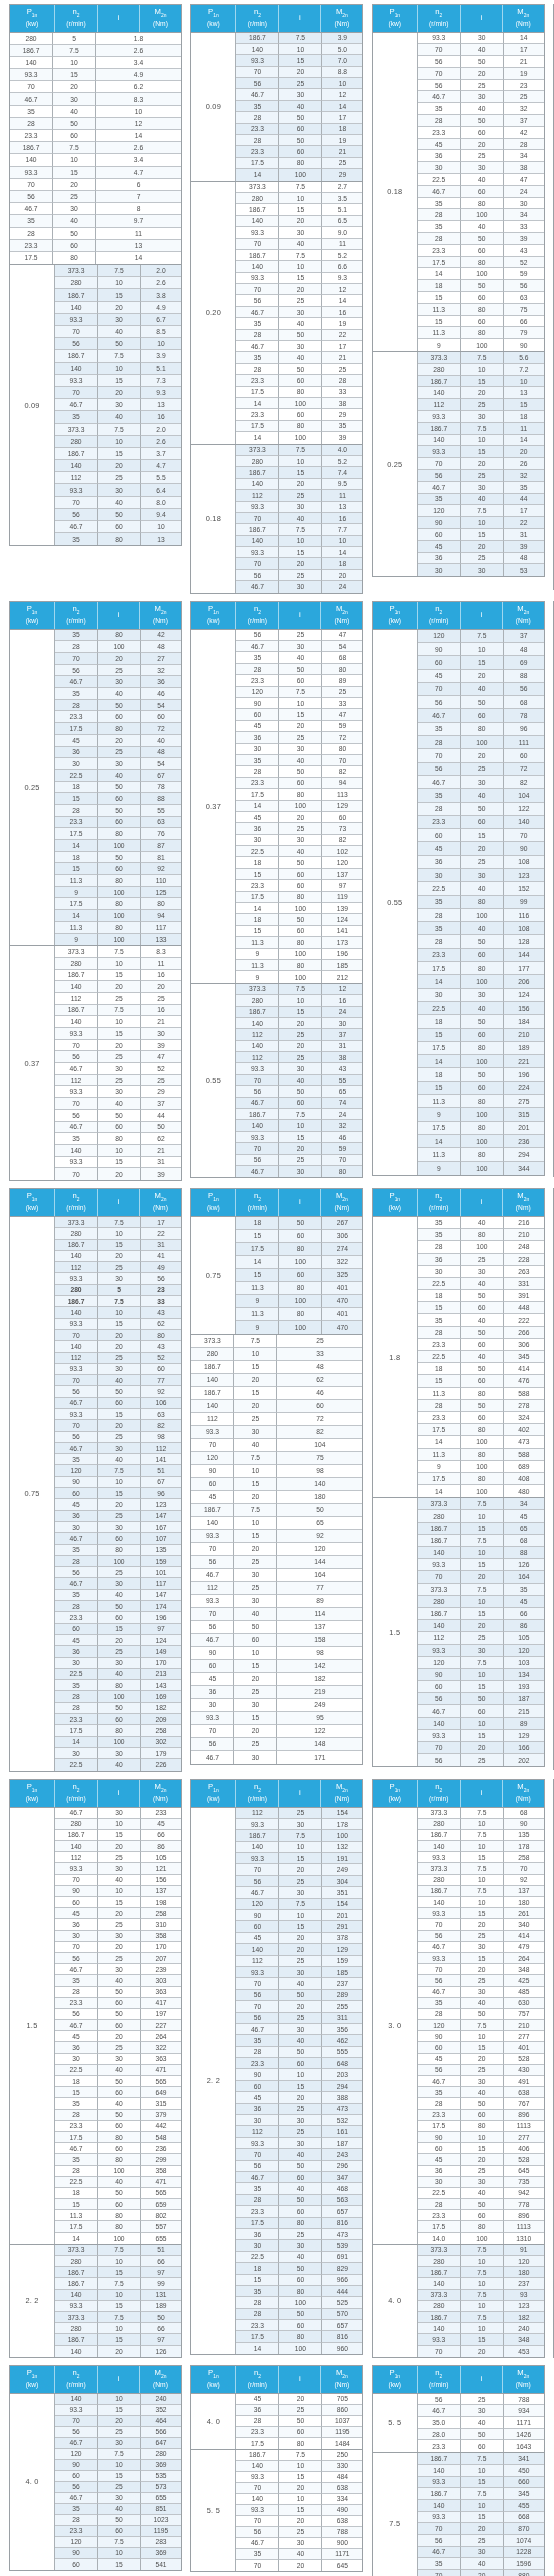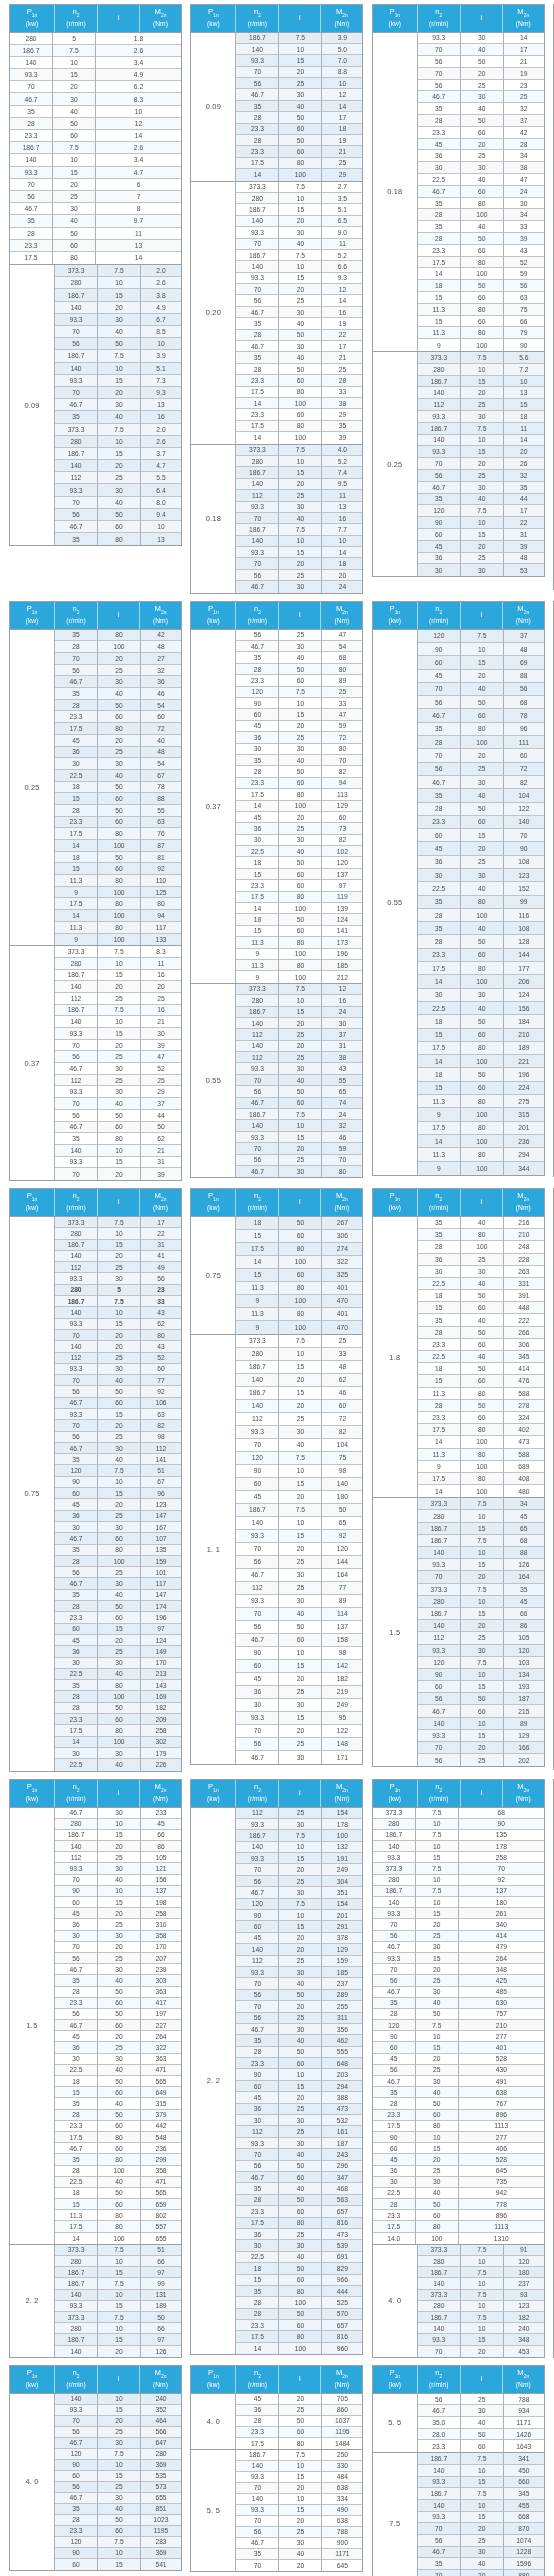--- a/index.html
+++ b/index.html
@@ -1929,21 +1929,20 @@
               <div class="cell c3">401</div>
             </div>
             <div class="row a" style="height: 13px;">
               <div class="cell c1">9</div>
               <div class="cell c2">100</div>
               <div class="cell c3">470</div>
             </div>
           </div>
         </div>
         <div class="block">
-          <div class="plabel">1. 1</div>
           <div class="rows">
             <div class="row a" style="height: 13px;">
               <div class="cell c1">373.3</div>
               <div class="cell c2">7.5</div>
               <div class="cell c3">25</div>
             </div>
             <div class="row b" style="height: 13px;">
               <div class="cell c1">280</div>
               <div class="cell c2">10</div>
               <div class="cell c3">33</div>
@@ -2916,20 +2915,21 @@
           </div>
           <div class="th th-i">
             <div class="sym">i</div>
           </div>
           <div class="th th-m">
             <div class="sym">M<sub>2n</sub></div>
             <div class="unit">(Nm)</div>
           </div>
         </div>
         <div class="block">
+          <div class="plabel">3. 0</div>
           <div class="rows">
             <div class="row a" style="height: 11.2px;">
               <div class="cell c1">373.3</div>
               <div class="cell c2">7.5</div>
               <div class="cell c3">68</div>
             </div>
             <div class="row b" style="height: 11.2px;">
               <div class="cell c1">280</div>
               <div class="cell c2">10</div>
               <div class="cell c3">90</div>

